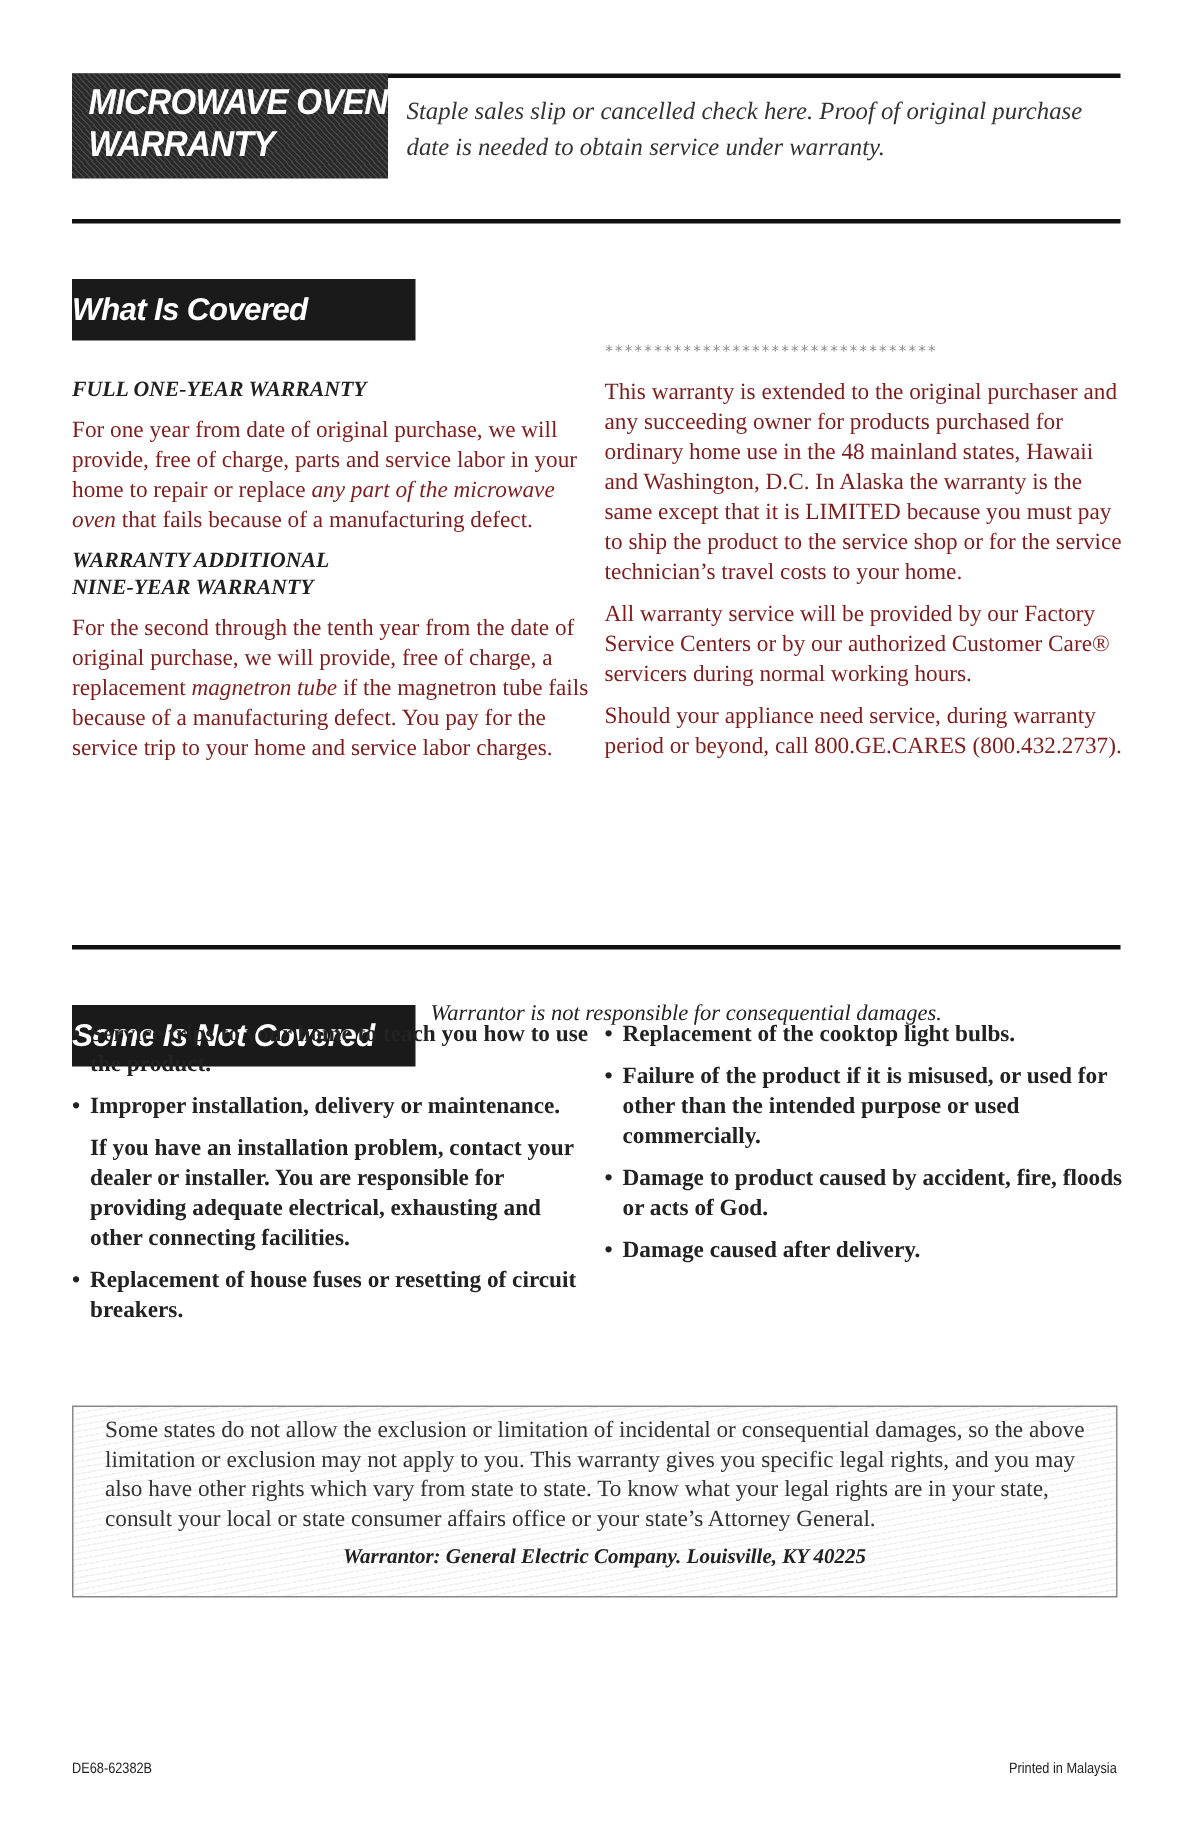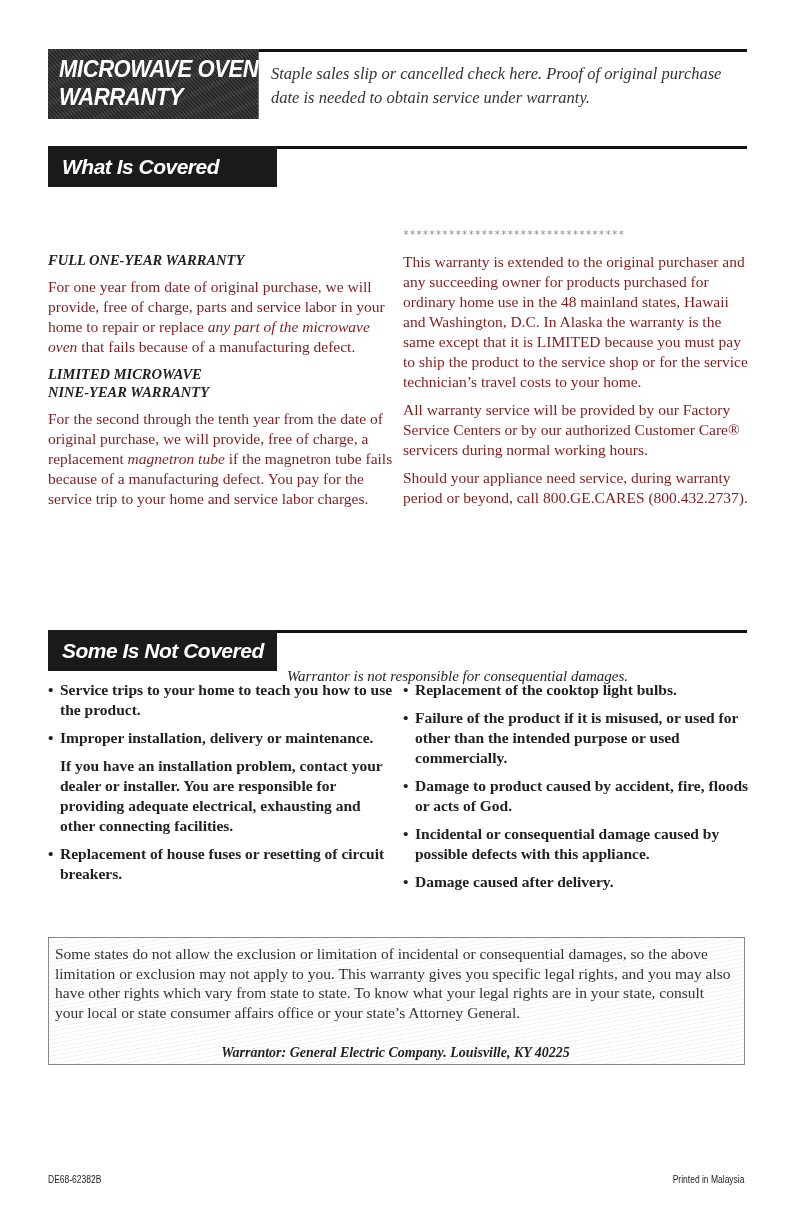--- a/index.html
+++ b/index.html
@@ -16,45 +16,45 @@
     background-image: repeating-linear-gradient(45deg, rgba(255,255,255,0.13) 0 1px, transparent 1px 3px);
   }
 
   #title-box { top: 49px; width: 229px; height: 70px; font-size: 24px; line-height: 28px;
                padding: 6px 0 0 12px; box-sizing: border-box; transform: scaleX(0.92); transform-origin: left; }
   #title-box .inner { width: 248px; }
 
   #staple-note { position: absolute; left: 271px; top: 62px; width: 460px;
                  font-style: italic; font-size: 16.5px; line-height: 24px; color: #333; }
 
-  .section-hdr { height: 41px; width: 229px; font-size: 21px; line-height: 41px; padding-left: 14px; box-sizing: border-box; }
+  .section-hdr { height: 41px; width: 229px; font-size: 21px; line-height: 41px; box-sizing: border-box; margin-top: 40px; }
 
   .subhead { font-style: italic; font-weight: bold; font-size: 14.5px; line-height: 18px; color: #222; text-transform: none; }
 
   .body-text { font-size: 15.5px; line-height: 20px; color: #7f1d1d; }
   .body-text i { font-style: italic; }
 
   #col-left { position: absolute; left: 48px; top: 203px; width: 345px; }
   #col-right { position: absolute; left: 403px; top: 234px; width: 350px; }
   .para { margin: 0 0 8px 0; }
 
   .stars { position: absolute; left: 403px; top: 229px; font-size: 10px; letter-spacing: 0.5px; color: #888; font-family: "DejaVu Sans Mono", monospace; }
 
   #not-covered-note { position: absolute; left: 287px; top: 668px; font-style: italic; font-size: 15px; color: #222; }
 
   .bullets { position: absolute; top: 680px; width: 350px; font-weight: bold; font-size: 15.5px; line-height: 20px; color: #222; }
   .bullets .item { padding-left: 12px; text-indent: -12px; margin-bottom: 8px; }
   .bullets .item .dot { display: inline-block; width: 12px; text-indent: 0; }
   .bullets .note { padding-left: 12px; margin-bottom: 8px; }
 
   #disclaimer { position: absolute; left: 48px; top: 937px; width: 697px; height: 128px; box-sizing: border-box;
-                border: 1px solid #888; padding: 6px 8px 0 6px;
+                border: 1px solid #888; padding: 6px 8px 0 21px;
                 background-image: repeating-linear-gradient(170deg, rgba(0,0,0,0.05) 0 1px, transparent 1px 4px); }
   #disclaimer .text { font-size: 15.5px; line-height: 19.5px; color: #333; }
-  #disclaimer .warrantor { text-align: center; font-style: italic; font-weight: bold; font-size: 14px; margin-top: 23px; color: #222; }
+  #disclaimer .warrantor { text-align: center; font-style: italic; font-weight: bold; font-size: 14px; margin-top: 9px; color: #222; }
 
   .footer { position: absolute; top: 1174px; font-family: "Liberation Sans", "DejaVu Sans", sans-serif; font-size: 10px; color: #222; transform: scaleX(0.85); }
   #footer-code { left: 48px; transform-origin: left; }
   #footer-print { right: 48px; transform-origin: right; }
 </style>
 </head>
 <body>
 
 <div class="rule" style="top:49px; width:699px;"></div>
 <div id="title-box" class="hdr-box textured">
@@ -67,21 +67,21 @@
 
 <div class="rule" style="top:146px; width:699px;"></div>
 <div class="hdr-box section-hdr" style="top:146px;">What Is Covered</div>
 
 <div id="col-left">
   <div class="subhead" style="margin-bottom:8px;margin-top:48px;">FULL ONE-YEAR WARRANTY</div>
   <p class="body-text para">
     <span>For one year from date of original purchase, we will provide, free of charge, parts and service labor in your home to repair or replace </span><i>any part of the microwave oven</i><span> that fails because of a manufacturing defect.</span>
   </p>
   <div class="subhead" style="margin-bottom:8px;">
-    <div>LIMITED MICROWAVE</div>
+    <div>WARRANTY ADDITIONAL</div>
     <div>NINE-YEAR WARRANTY</div>
   </div>
   <p class="body-text para">
     <span>For the second through the tenth year from the date of original purchase, we will provide, free of charge, a replacement </span><i>magnetron tube</i><span> if the magnetron tube fails because of a manufacturing defect. You pay for the service trip to your home and service labor charges.</span>
   </p>
 </div>
 
 <div class="stars">**********************************</div>
 
 <div id="col-right" style="top:252px;">
@@ -98,21 +98,20 @@
   <div class="item"><span class="dot">•</span><span>Service trips to your home to teach you how to use the product.</span></div>
   <div class="item"><span class="dot">•</span><span>Improper installation, delivery or maintenance.</span></div>
   <div class="note">If you have an installation problem, contact your dealer or installer. You are responsible for providing adequate electrical, exhausting and other connecting facilities.</div>
   <div class="item"><span class="dot">•</span><span>Replacement of house fuses or resetting of circuit breakers.</span></div>
 </div>
 
 <div class="bullets" style="left:403px;">
   <div class="item"><span class="dot">•</span><span>Replacement of the cooktop light bulbs.</span></div>
   <div class="item"><span class="dot">•</span><span>Failure of the product if it is misused, or used for other than the intended purpose or used commercially.</span></div>
   <div class="item"><span class="dot">•</span><span>Damage to product caused by accident, fire, floods or acts of God.</span></div>
-  <div class="item"><span class="dot">•</span><span>Incidental or consequential damage caused by possible defects with this appliance.</span></div>
   <div class="item"><span class="dot">•</span><span>Damage caused after delivery.</span></div>
 </div>
 
 <div id="disclaimer">
   <div class="text">Some states do not allow the exclusion or limitation of incidental or consequential damages, so the above limitation or exclusion may not apply to you. This warranty gives you specific legal rights, and you may also have other rights which vary from state to state. To know what your legal rights are in your state, consult your local or state consumer affairs office or your state’s Attorney General.</div>
   <div class="warrantor">Warrantor: General Electric Company. Louisville, KY 40225</div>
 </div>
 
 <div id="footer-code" class="footer">DE68-62382B</div>
 <div id="footer-print" class="footer">Printed in Malaysia</div>

